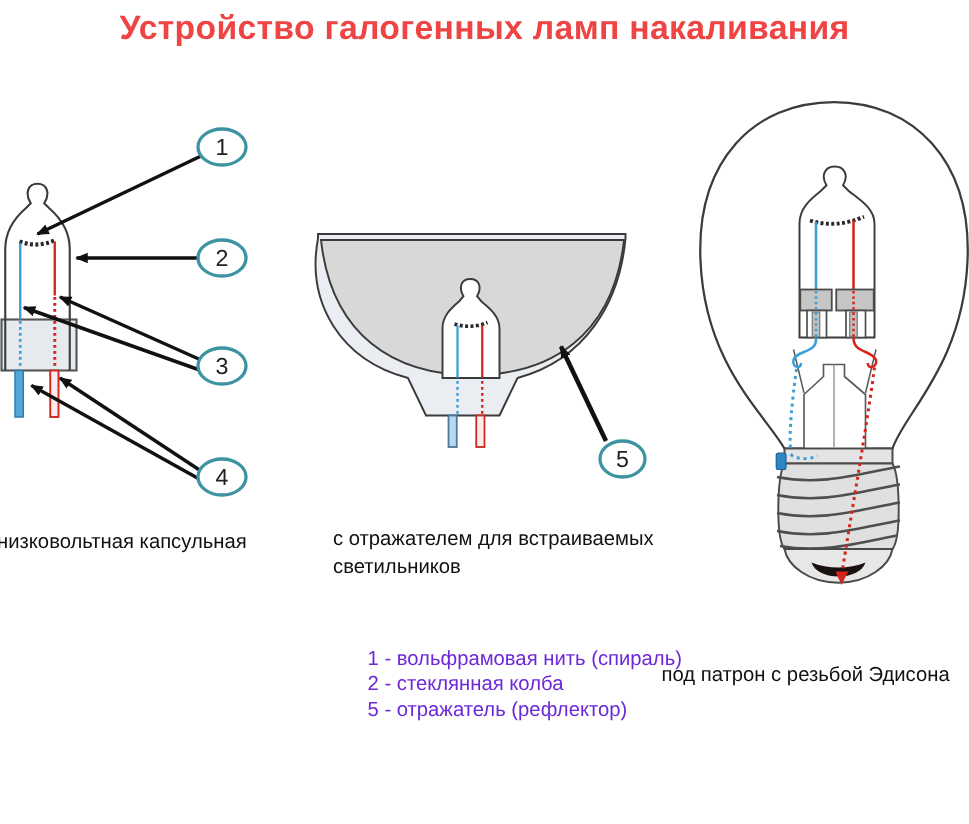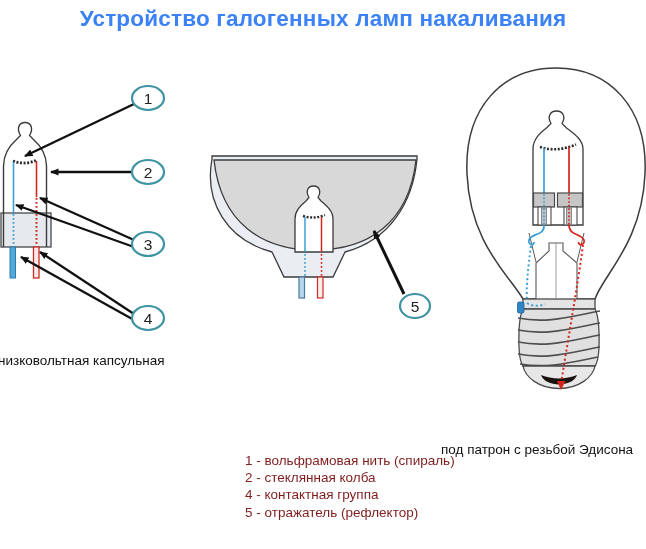--- a/index.html
+++ b/index.html
@@ -1,26 +1,26 @@
 <!DOCTYPE html>
 <html><head>
 <meta charset="utf-8">
 <style>
   html,body{margin:0;padding:0;background:#fff;}
   .page{position:relative;width:646px;height:549px;background:#ffffff;overflow:hidden;
         font-family:"Liberation Sans", sans-serif;}
   .title{position:absolute;left:0;top:6px;width:646px;text-align:center;margin:0;
-         font-size:22.5px;font-weight:bold;color:#3b82f6;letter-spacing:0.2px;}
+         font-size:22.5px;font-weight:bold;color:#ef4444;letter-spacing:0.2px;}
   .diagram-svg{position:absolute;left:0;top:0;}
   .caption{position:absolute;font-size:13.5px;color:#111;line-height:19px;}
   .caption-left{left:-2px;top:351px;width:195px;}
   .caption-middle{left:222px;top:349px;width:240px;}
   .caption-right{left:441px;top:396px;width:205px;margin-top:44px;}
-  .legend{position:absolute;left:245px;top:452px;width:300px;font-size:13.5px;
-          color:#7f1d1d;line-height:17.2px;}
+  .legend{position:absolute;left:245px;top:430px;width:300px;font-size:13.5px;
+          color:#6d28d9;line-height:17.2px;}
 </style>
 </head>
 <body>
 
 <div class="page">
 
   <h1 class="title">Устройство галогенных ламп накаливания</h1>
 
   <svg class="diagram-svg" width="646" height="549" viewBox="0 0 646 549">
     <defs>
@@ -113,22 +113,22 @@
       <ellipse cx="148" cy="244" rx="16" ry="12" fill="#fff" stroke="#3e93a3" stroke-width="2.2"></ellipse>
       <text x="148" y="249.5">3</text>
       <ellipse cx="148" cy="318" rx="16" ry="12" fill="#fff" stroke="#3e93a3" stroke-width="2.2"></ellipse>
       <text x="148" y="323.5">4</text>
       <ellipse cx="415" cy="306" rx="15" ry="12" fill="#fff" stroke="#3e93a3" stroke-width="2.2"></ellipse>
       <text x="415" y="311.5">5</text>
     </g>
   </svg>
 
   <div class="caption caption-left">низковольтная капсульная</div>
+  <div class="caption caption-middle">с отражателем для встраиваемых светильников</div>
   <div class="caption caption-right">под патрон с резьбой Эдисона</div>
 
   <div class="legend">
     <div>1 - вольфрамовая нить (спираль)</div>
     <div>2 - стеклянная колба</div>
-    <div>4 - контактная группа</div>
     <div>5 - отражатель (рефлектор)</div>
   </div>
 
 </div>
 
 </body></html>

